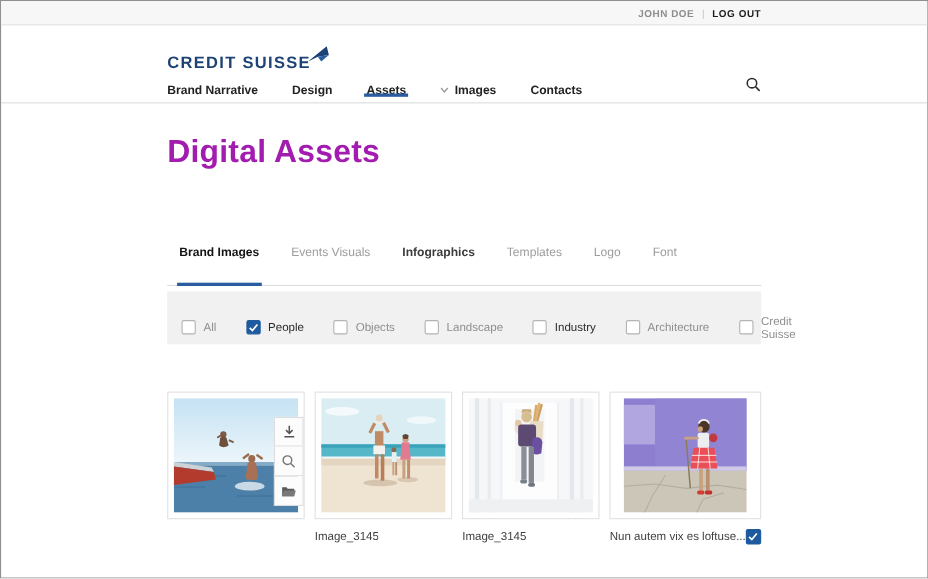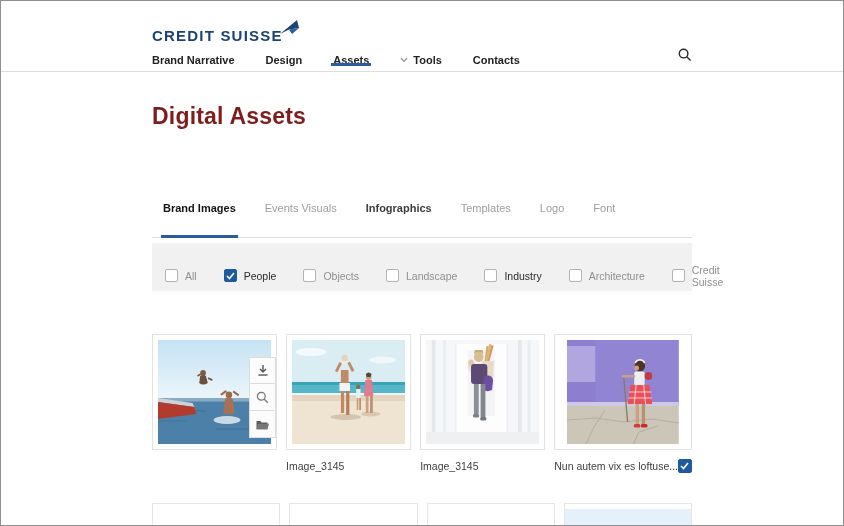--- a/index.html
+++ b/index.html
@@ -25,21 +25,21 @@
 
   
   .nav-wrap { border-bottom:1px solid #dcdcdc; margin-top:5px; }
   .mainnav { display:flex; align-items:center; gap:31px; }
   .nav-item { position:relative; font-size:11px; font-weight:bold; color:#222; padding-bottom:0; cursor:pointer; display:flex; align-items:center; gap:5px; line-height:12px; }
   .nav-item.active::after { content:""; position:absolute; left:-2px; right:-2px; bottom:0; height:3px; background:#2a5d9f; }
   .nav-chevron { color:#9a9a9a; display:inline-flex; }
   .nav-search { margin-left:auto; padding-bottom:9px; cursor:pointer; display:flex; }
 
   
-  h1.page-title { margin-top:28px; font-size:23px; line-height:32px; font-weight:bold; color:#7f1d1d; letter-spacing:.2px; }
+  h1.page-title { margin-top:28px; font-size:29px; line-height:32px; font-weight:bold; color:#a21caf; letter-spacing:.2px; }
 
   
   .tabs { display:flex; gap:29px; margin-top:26px; padding-left:11px; border-bottom:1px solid #ddd; }
   .tab { position:relative; font-size:11px; line-height:12px; padding-bottom:23px; color:#444; cursor:pointer;margin-top:44px; }
   .tab.active { color:#141414; font-weight:bold; }
   .tab.active::after { content:""; position:absolute; left:-2px; right:-2px; bottom:-1px; height:3px; background:#2a5d9f; }
   .tab.muted { color:#9d9d9d; }
   .tab.normal { color:#3c3c3c; font-weight:bold; }
 
   
@@ -76,20 +76,27 @@
   
   .grid.row2 { margin-top:30px; }
   .thumb-partial { height:22px; border:1px solid #e6e6e6; border-bottom:none; background:#fff; }
   .thumb-partial.bluish { background:linear-gradient(180deg,#ffffff 0 5px, #e4f0fa 5px 100%); }
 </style>
 </head>
 <body>
 
 <div class="page">
 
+  <div class="topbar">
+    <div class="container">
+      <span class="user">JOHN DOE</span>
+      <span class="sep">|</span>
+      <span class="logout">LOG OUT</span>
+    </div>
+  </div>
 
   <div class="header">
     <div class="container">
       <div class="logo">
         <span class="logo-text">CREDIT SUISSE</span>
         <svg class="logo-sail" width="22" height="16" viewBox="0 0 22 16">
           <path d="M1,15 L18,1 L20,9 L10,10.5 Z" fill="#1c4373"></path>
           <path d="M10,10.5 L20,9 L13,15 Z" fill="#2a5d9f"></path>
         </svg>
       </div>
@@ -106,21 +113,21 @@
         </span>
       <span class="nav-item active">
           <span>Assets</span>
         </span>
       <span class="nav-item normal">
         <span class="nav-chevron">
           <svg width="8" height="6" viewBox="0 0 8 6">
               <polyline points="1,1 4,4.5 7,1" fill="none" stroke="#9a9a9a" stroke-width="1.3"></polyline>
             </svg>
         </span>
-        <span>Tools</span>
+        <span>Images</span>
       </span>
       <span class="nav-item normal">
           <span>Contacts</span>
         </span>
       <span class="nav-search">
         <svg width="14" height="14" viewBox="0 0 14 14">
             <circle cx="5.6" cy="5.6" r="4.3" fill="none" stroke="#2b2b2b" stroke-width="1.4"></circle>
             <line x1="9" y1="9" x2="12.6" y2="12.6" stroke="#2b2b2b" stroke-width="1.4"></line>
           </svg>
       </span>

